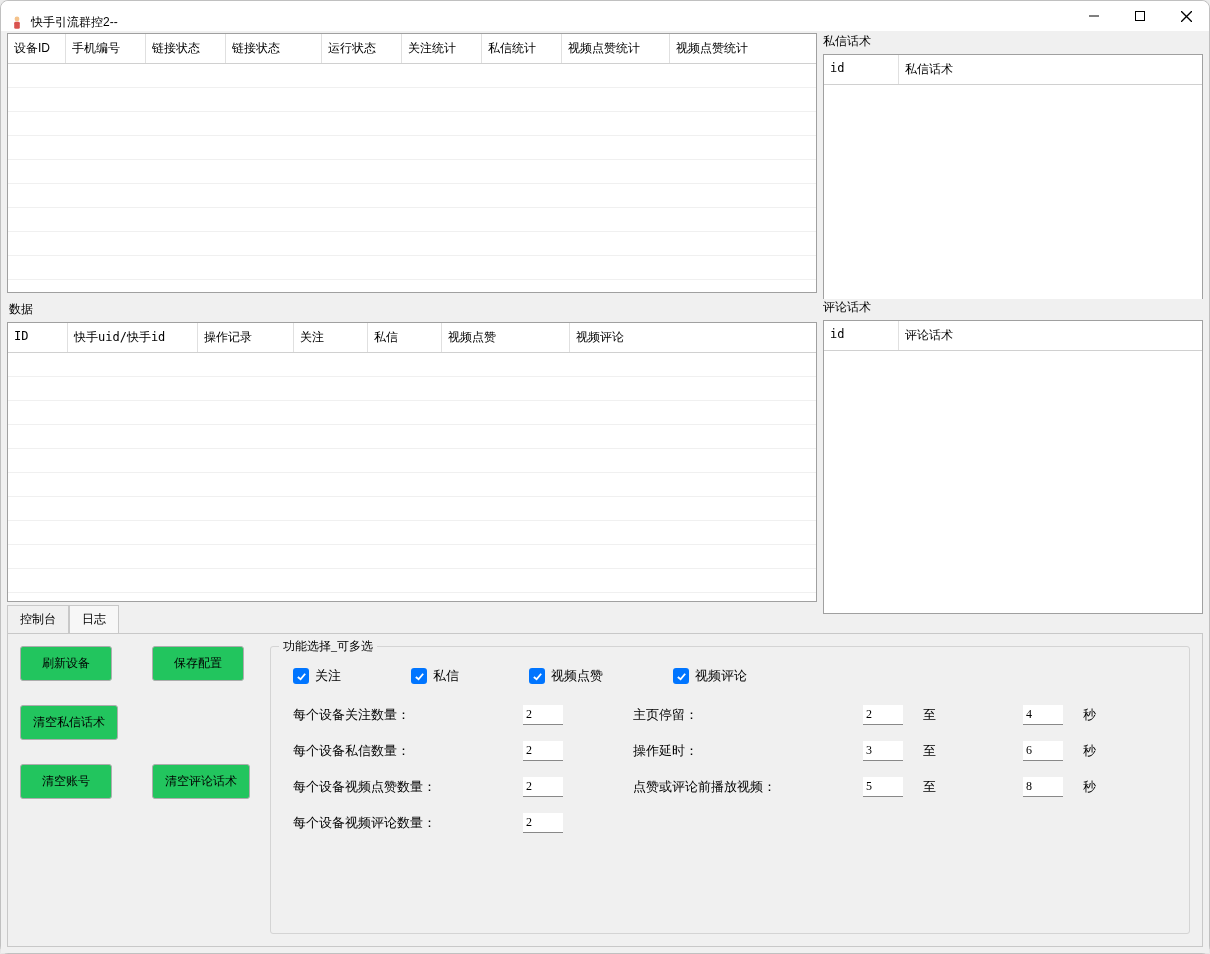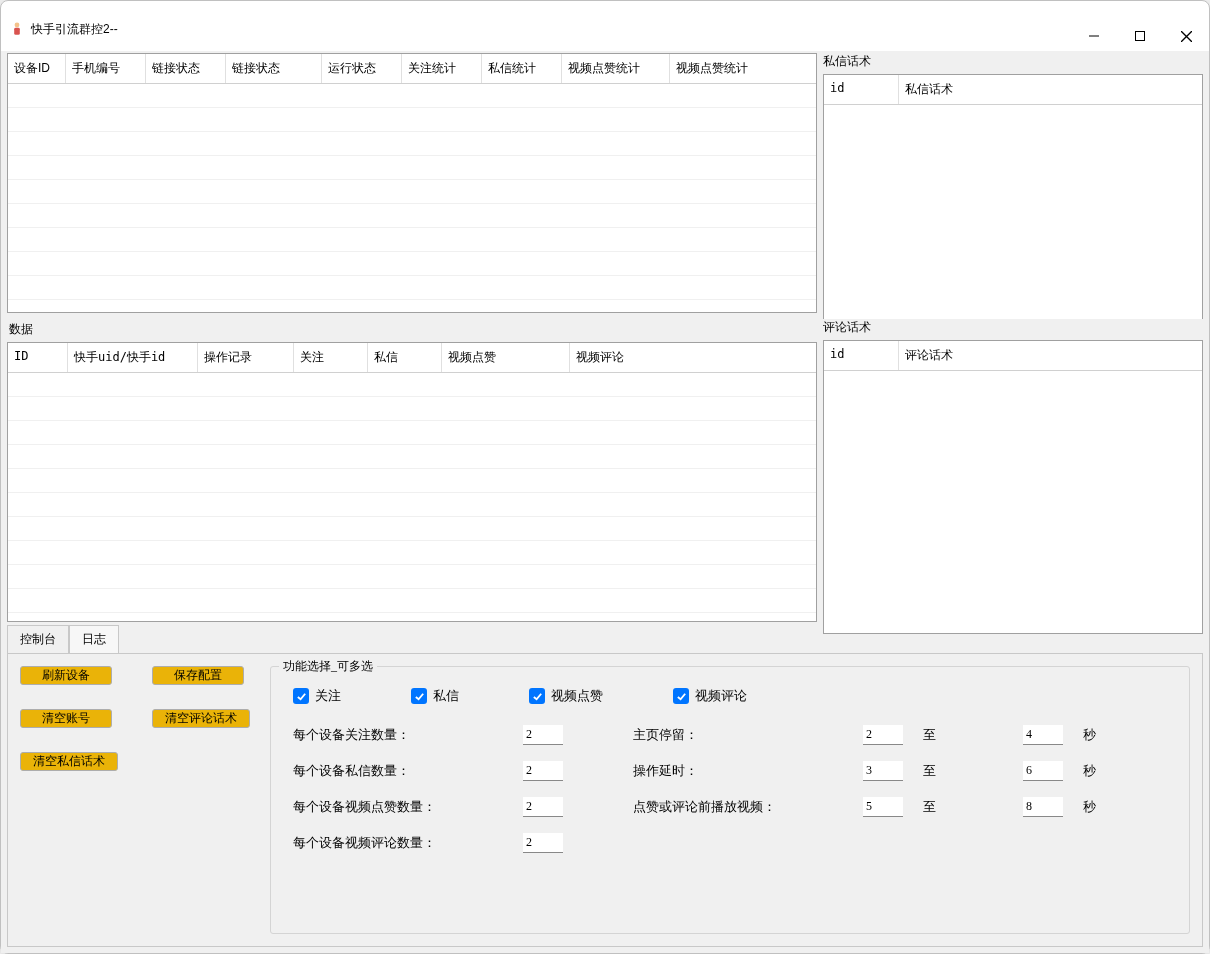--- a/index.html
+++ b/index.html
@@ -17,25 +17,24 @@
       background: #ffffff;
       border-radius: 8px;
       border: 1px solid #c0c0c0;
       display: flex;
       flex-direction: column;
       box-shadow: 0 2px 10px rgba(0,0,0,0.1);
     }
     .titlebar {
       height: 30px;
       display: flex;
-      align-items: flex-start;
+      align-items: flex-end;
       padding: 0 0 0 8px;
       background: #fff;
       border-radius: 8px 8px 0 0;
-      margin-top: 20px;
     }
     .titlebar .icon {
       width: 16px; height: 16px;
       margin-right: 6px;
       display:inline-block;
     }
     .titlebar .title { flex: 0 0 auto; font-size: 12px; }
     .titlebar .spacer { flex:1; }
     .winctrl { width: 46px; height: 30px; display:flex; align-items:center; justify-content:center; cursor: default; }
     .winctrl svg { width: 10px; height: 10px; }
@@ -108,22 +107,22 @@
     .tabpanel {
       border:1px solid #c8c8c8;
       flex:1; padding:12px;
       display:flex; gap:20px;
       background:#f0f0f0;
     }
     .btncol { display:flex; flex-direction:column; gap:24px; }
     .btnrow {display:flex; gap:40px;}
     button.win {
       min-width:92px;
-      padding:0 12px;
-      background:#eab308;
+      padding:8px 12px;
+      background:#22c55e;
       border:1px solid #adadad;
       border-radius:3px;
       font-family:inherit; font-size:12px;
       cursor:default;
     }
     .funcgroup {
       flex:1;
       position:relative;
       border:1px solid #d4d4d4;
       border-radius:3px;
@@ -271,25 +270,25 @@
         <div class="tab active">控制台</div>
         <div class="tab">日志</div>
       </div>
       <div class="tabpanel">
         <div class="btncol">
           <div class="btnrow">
             <button class="win">刷新设备</button>
             <button class="win">保存配置</button>
           </div>
           <div class="btnrow">
+            <button class="win">清空私信话术</button>
+          </div>
+          <div class="btnrow">
             <button class="win">清空账号</button>
             <button class="win">清空评论话术</button>
-          </div>
-          <div class="btnrow">
-            <button class="win">清空私信话术</button>
           </div>
         </div>
 
         <div class="funcgroup">
           <span class="fg-label">功能选择_可多选</span>
           <div class="checkrow">
             <label class="chk">
               <span class="box">
                   <svg viewBox="0 0 12 12">
                     <polyline points="2,6.5 5,9 10,3" fill="none" stroke="#fff" stroke-width="2"></polyline>

